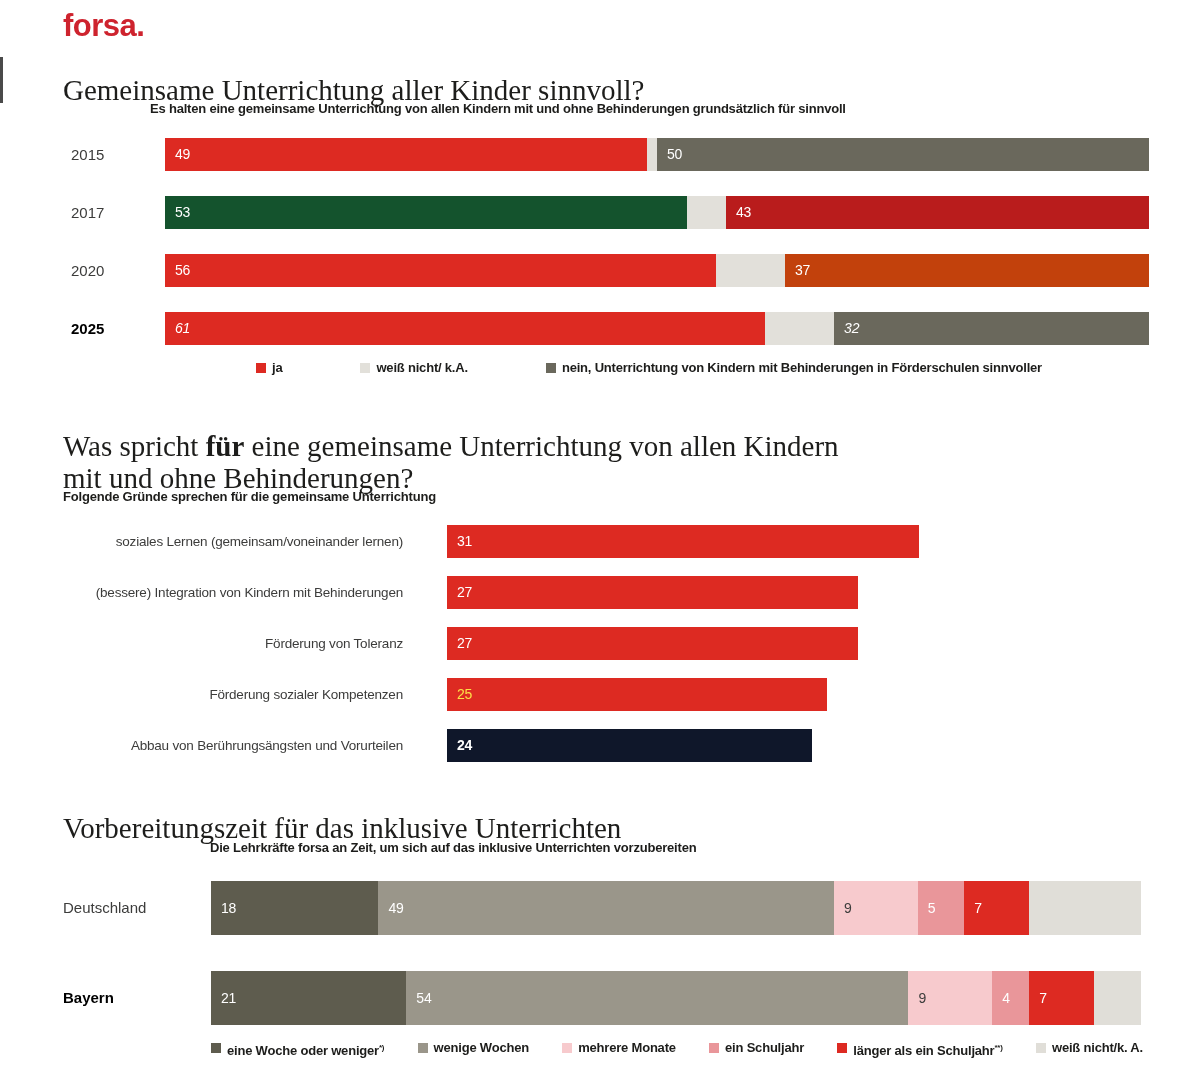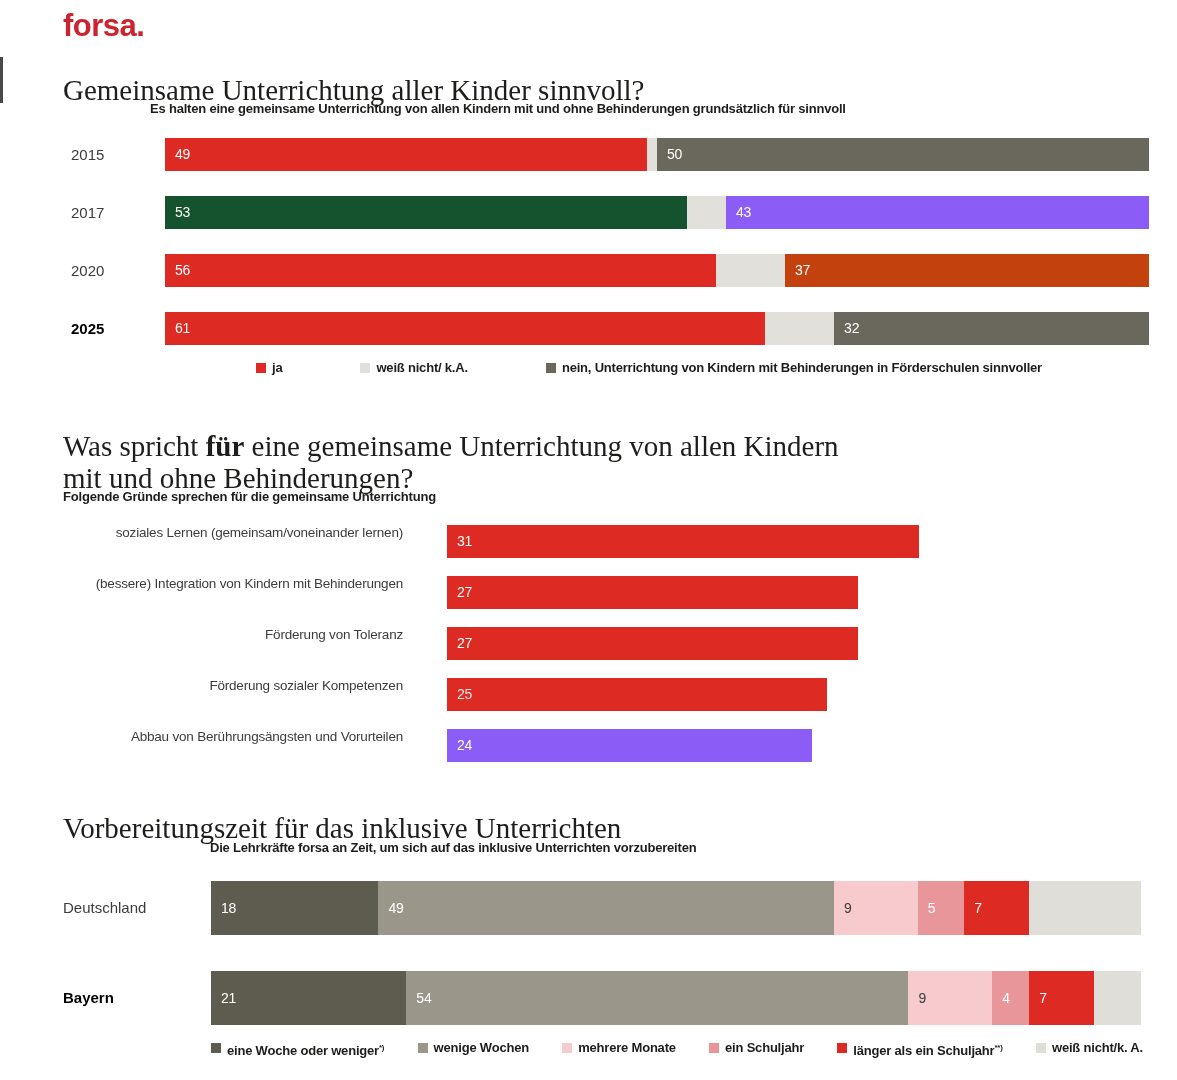--- a/index.html
+++ b/index.html
@@ -13,21 +13,21 @@
   .serif-title b{font-weight:bold;}
   .subtitle{position:absolute;font-size:13px;font-weight:bold;letter-spacing:-0.2px;color:#1d1d1b;}
   .rows{position:absolute;}
   .crow{display:flex;}
   .cat{font-size:15px;color:#3c3c3b;white-space:nowrap;}
   .cat.em{font-weight:bold;color:#000000;}
   .track{display:flex;}
   .seg{height:100%;box-sizing:border-box;overflow:hidden;}
   .segval{display:block;padding-left:10px;font-size:14px;letter-spacing:-0.2px;}
   
-  .c2row{display:flex;}
+  .c2row{display:flex;align-items:center;}
   .c2label{width:340px;margin-right:44px;text-align:right;font-size:13.5px;
            letter-spacing:-0.2px;color:#3c3c3b;white-space:nowrap;}
   .c2bar{height:33px;}
   .c2bar .segval{line-height:33px;color:#ffffff;}
   
   .legend{position:absolute;display:flex;align-items:flex-start;}
   .litem{display:flex;align-items:flex-start;white-space:nowrap;}
   .lsw{width:10px;height:10px;margin-top:2px;margin-right:6px;flex:0 0 auto;}
   .llabel{font-size:13px;font-weight:bold;letter-spacing:-0.2px;color:#1d1d1b;line-height:14px;}
   .llabel sup{font-size:8px;}
@@ -58,40 +58,40 @@
           </div>
         </div>
       </div>
       <div class="crow" style="margin-bottom: 25px;">
         <div class="cat" style="width: 94px; line-height: 33px;">2017</div>
         <div class="track" style="width: 984px; height: 33px;">
           <div class="seg" style="width: 521.52px; background: #14532d;">
             <span class="segval" style="color: rgb(255, 255, 255); line-height: 33px;">53</span>
           </div>
           <div class="seg" style="width: 39.36px; background: rgb(226, 224, 218);"></div>
-          <div class="seg" style="width: 423.12px; background: #8b5cf6;">
+          <div class="seg" style="width: 423.12px; background: #b91c1c;">
             <span class="segval" style="color: rgb(255, 255, 255); line-height: 33px;">43</span>
           </div>
         </div>
       </div>
       <div class="crow" style="margin-bottom: 25px;">
         <div class="cat" style="width: 94px; line-height: 33px;">2020</div>
         <div class="track" style="width: 1127px; height: 33px;">
           <div class="seg" style="width: 551.04px; background: rgb(221, 42, 34);">
             <span class="segval" style="color: rgb(255, 255, 255); line-height: 33px;">56</span>
           </div>
           <div class="seg" style="width: 68.88px; background: rgb(226, 224, 218);"></div>
           <div class="seg" style="width: 364.08px; background: #c2410c;">
             <span class="segval" style="color: rgb(255, 255, 255); line-height: 33px;">37</span>
           </div>
         </div>
       </div>
       <div class="crow" style="margin-bottom: 25px;">
         <div class="cat em" style="width: 94px; line-height: 33px;">2025</div>
-        <div class="track" style="width: 984px; height: 33px;">
+        <div class="track" style="width: 984px; height: 33px; font-style: italic;">
           <div class="seg" style="width: 600.24px; background: rgb(221, 42, 34);">
             <span class="segval" style="color: rgb(255, 255, 255); line-height: 33px;">61</span>
           </div>
           <div class="seg" style="width: 68.88px; background: rgb(226, 224, 218);"></div>
           <div class="seg" style="width: 314.88px; background: rgb(106, 104, 92);">
             <span class="segval" style="color: rgb(255, 255, 255); line-height: 33px;">32</span>
           </div>
         </div>
       </div>
     </div>
@@ -127,26 +127,26 @@
       </div>
       <div class="c2row" style="margin-bottom: 18px;">
         <div class="c2label">Förderung von Toleranz</div>
         <div class="c2bar" style="width: 410.87px; background: rgb(221, 42, 34);">
           <span class="segval" style="color: rgb(255, 255, 255);">27</span>
         </div>
       </div>
       <div class="c2row" style="margin-bottom: 18px;">
         <div class="c2label">Förderung sozialer Kompetenzen</div>
         <div class="c2bar" style="width: 380.435px; background: rgb(221, 42, 34);">
-          <span class="segval" style="color: #e5e5e5; border-radius: 15px;">25</span>
+          <span class="segval" style="color: #fde047; border-radius: 15px;">25</span>
         </div>
       </div>
       <div class="c2row" style="margin-bottom: 18px;">
         <div class="c2label">Abbau von Berührungsängsten und Vorurteilen</div>
-        <div class="c2bar" style="width: 365.217px; background: #8b5cf6;">
+        <div class="c2bar" style="width: 365.217px; background: #0f172a; font-weight: bold;">
           <span class="segval" style="color: rgb(255, 255, 255);">24</span>
         </div>
       </div>
     </div>
 
   <h1 class="serif-title" style="top:793px;">Vorbereitungszeit für das inklusive Unterrichten</h1>
   <div class="subtitle" style="left:210px;top:840px;">Die Lehrkräfte forsa an Zeit, um sich auf das inklusive Unterrichten vorzubereiten</div>
   <div class="rows" style="left:63px;top:881px;" id="c3-rows">
       <div class="crow" style="margin-bottom: 36px;">
         <div class="cat" style="width: 148px; line-height: 54px;">Deutschland</div>

